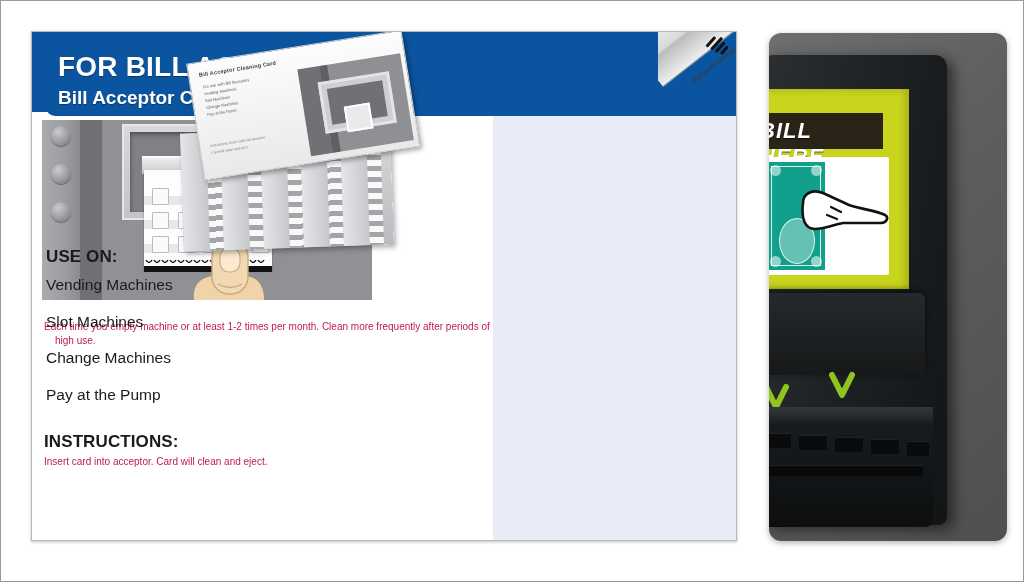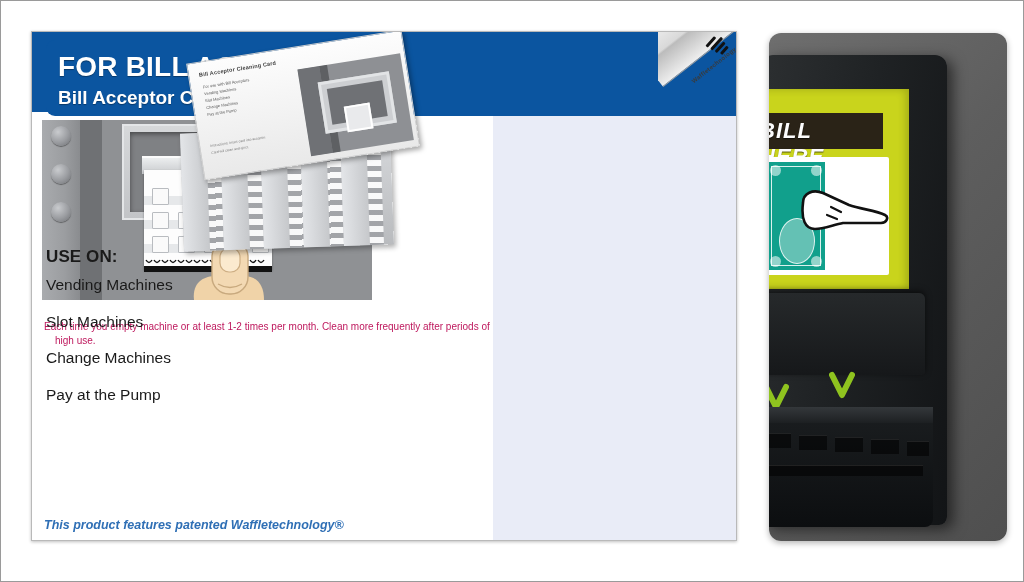--- a/index.html
+++ b/index.html
@@ -413,22 +413,27 @@
           </div>
         </div>
       </div>
 
       <div id="when-block">
         <ul class="blist">
           <li>Each time you empty machine or at least 1-2 times per month. Clean more frequently after periods of high use.</li>
         </ul>
       </div>
 
-
-      <div id="tagline">This product features patented Waffletechnology®</div>
+      <div id="instr-block">
+        <div class="sect-h">INSTRUCTIONS:</div>
+        <ul class="blist">
+          <li>Insert card into acceptor. Card will clean and eject.</li>
+        </ul>
+      </div>
+
 
       <div id="use-head" class="sect-h">USE ON:</div>
       <ul id="use-list" class="blist">
         <li>Vending Machines</li>
         <li>Slot Machines</li>
         <li>Change Machines</li>
         <li>Pay at the Pump</li>
       </ul>
     </div>
 

